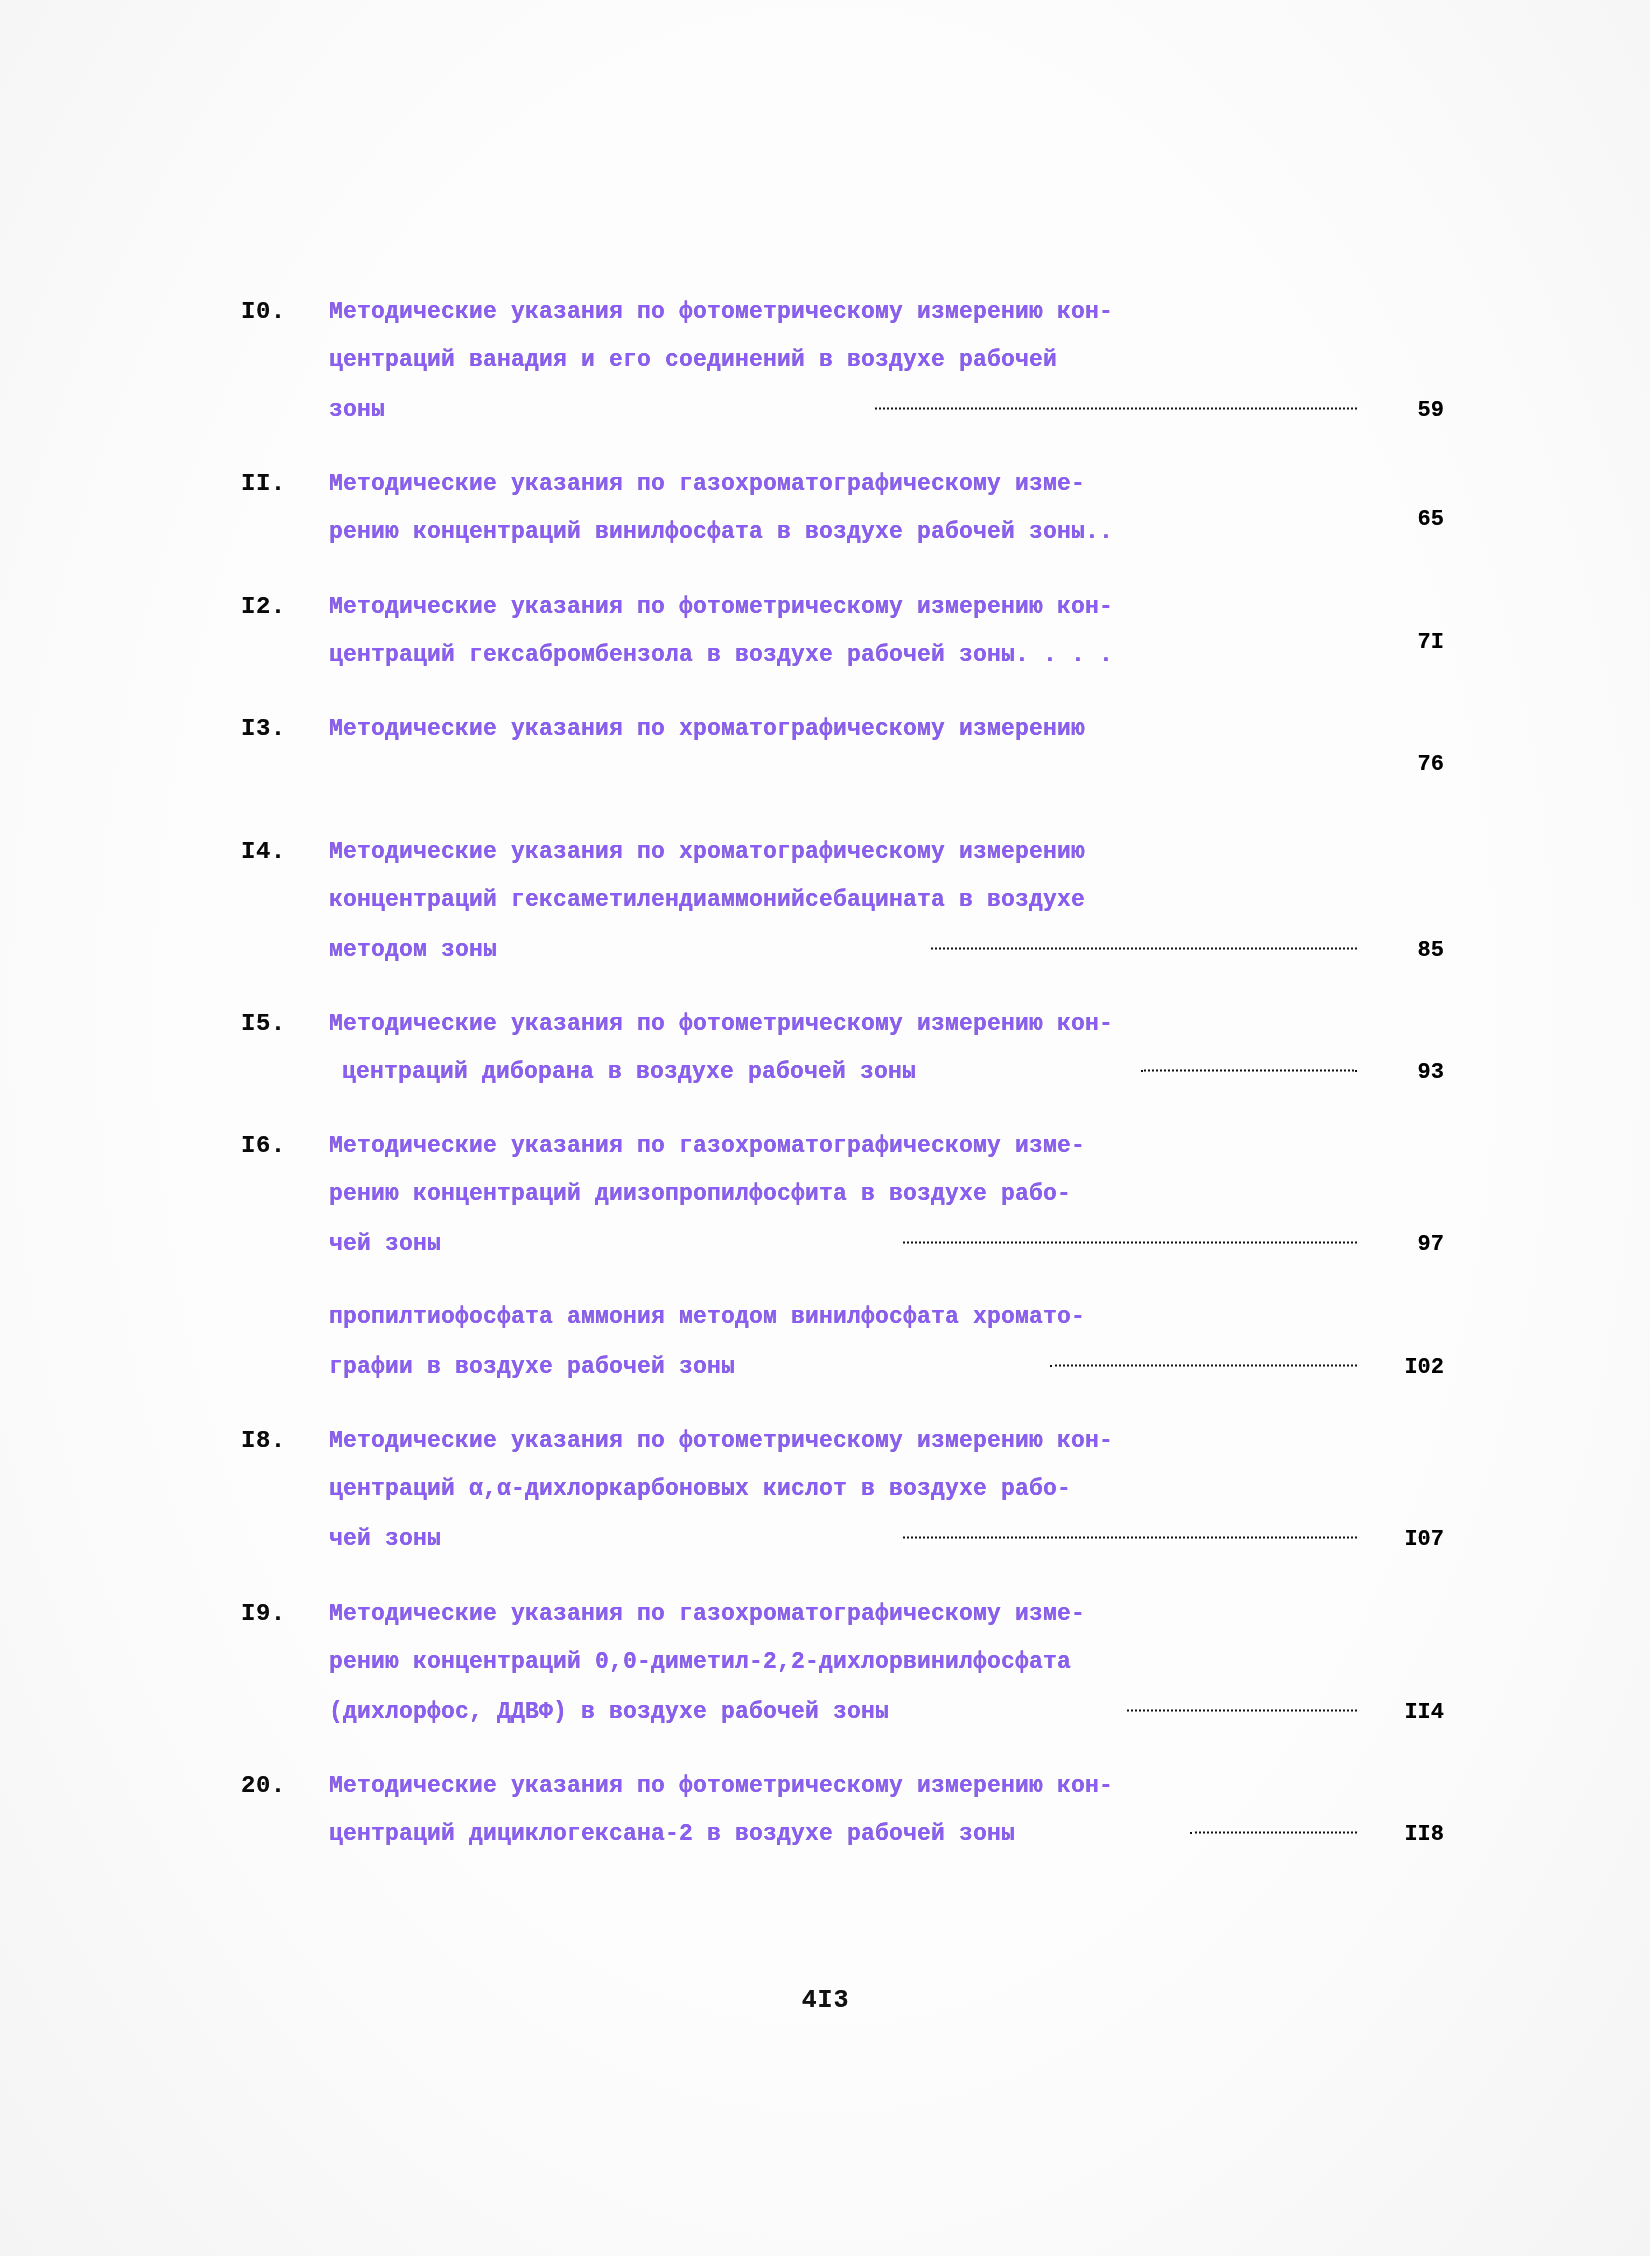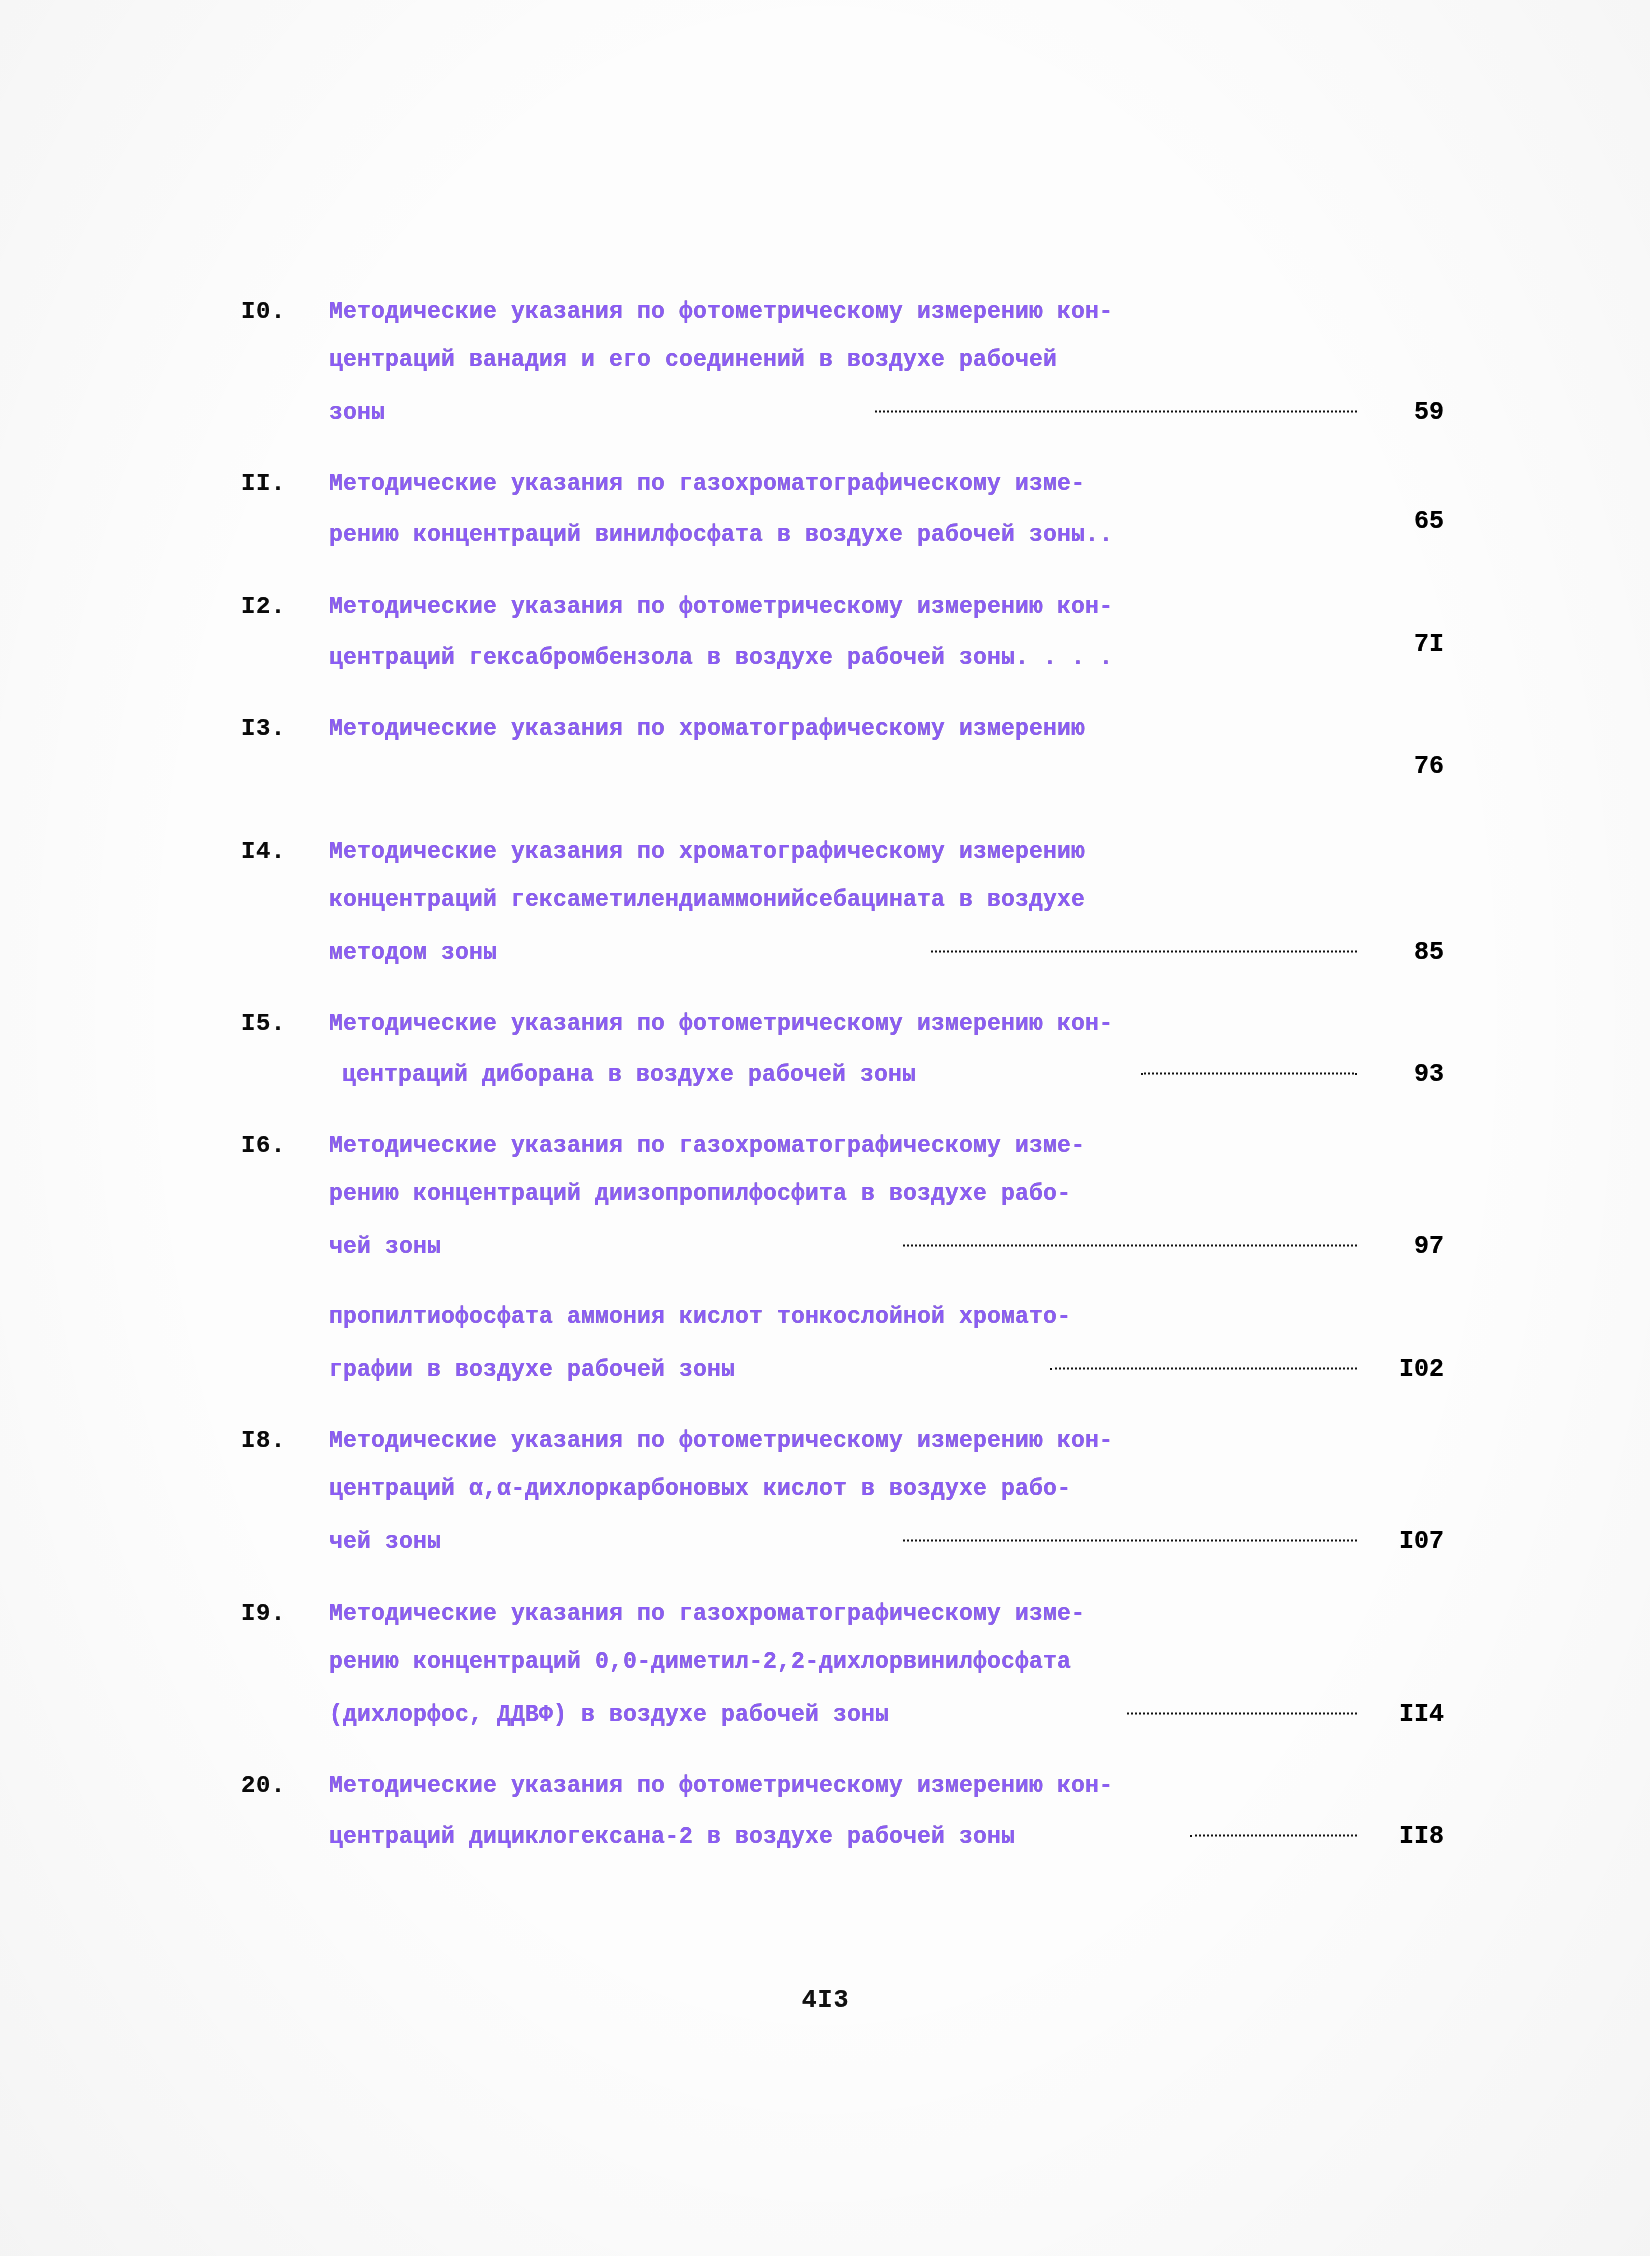--- a/index.html
+++ b/index.html
@@ -86,21 +86,21 @@
     margin: 0 7.5px 0 9.3px;
     border-bottom: 2.8px dotted #111;
     transform: translateY(-6.5px);
     min-width: 28px;
   }
   .pg {
     flex: 0 0 auto;
     width: 80px;
     text-align: right;
     font-family: "Liberation Mono", monospace;
-    font-size: 25px;
+    font-size: 22px;
     font-weight: 700;
     color: #000;
   }
   .pg.raised {
     position: relative;
     top: -13px;
   }
   .folio {
     position: absolute;
     left: 0;
@@ -214,21 +214,21 @@
         <div class="line">
           <span class="cont"></span>
           <span class="txt">чей зоны</span>
           <span class="dots"></span>
           <span class="pg">97</span>
         </div>
       </div>
       <div class="entry">
         <div class="line">
           <span class="cont"></span>
-          <span class="txt">пропилтиофосфата аммония кислот тонкослойной хромато-</span>
+          <span class="txt">пропилтиофосфата аммония методом винилфосфата хромато-</span>
         </div>
         <div class="line">
           <span class="cont"></span>
           <span class="txt">графии в воздухе рабочей зоны</span>
           <span class="dots"></span>
           <span class="pg">I02</span>
         </div>
       </div>
       <div class="entry">
         <div class="line">

